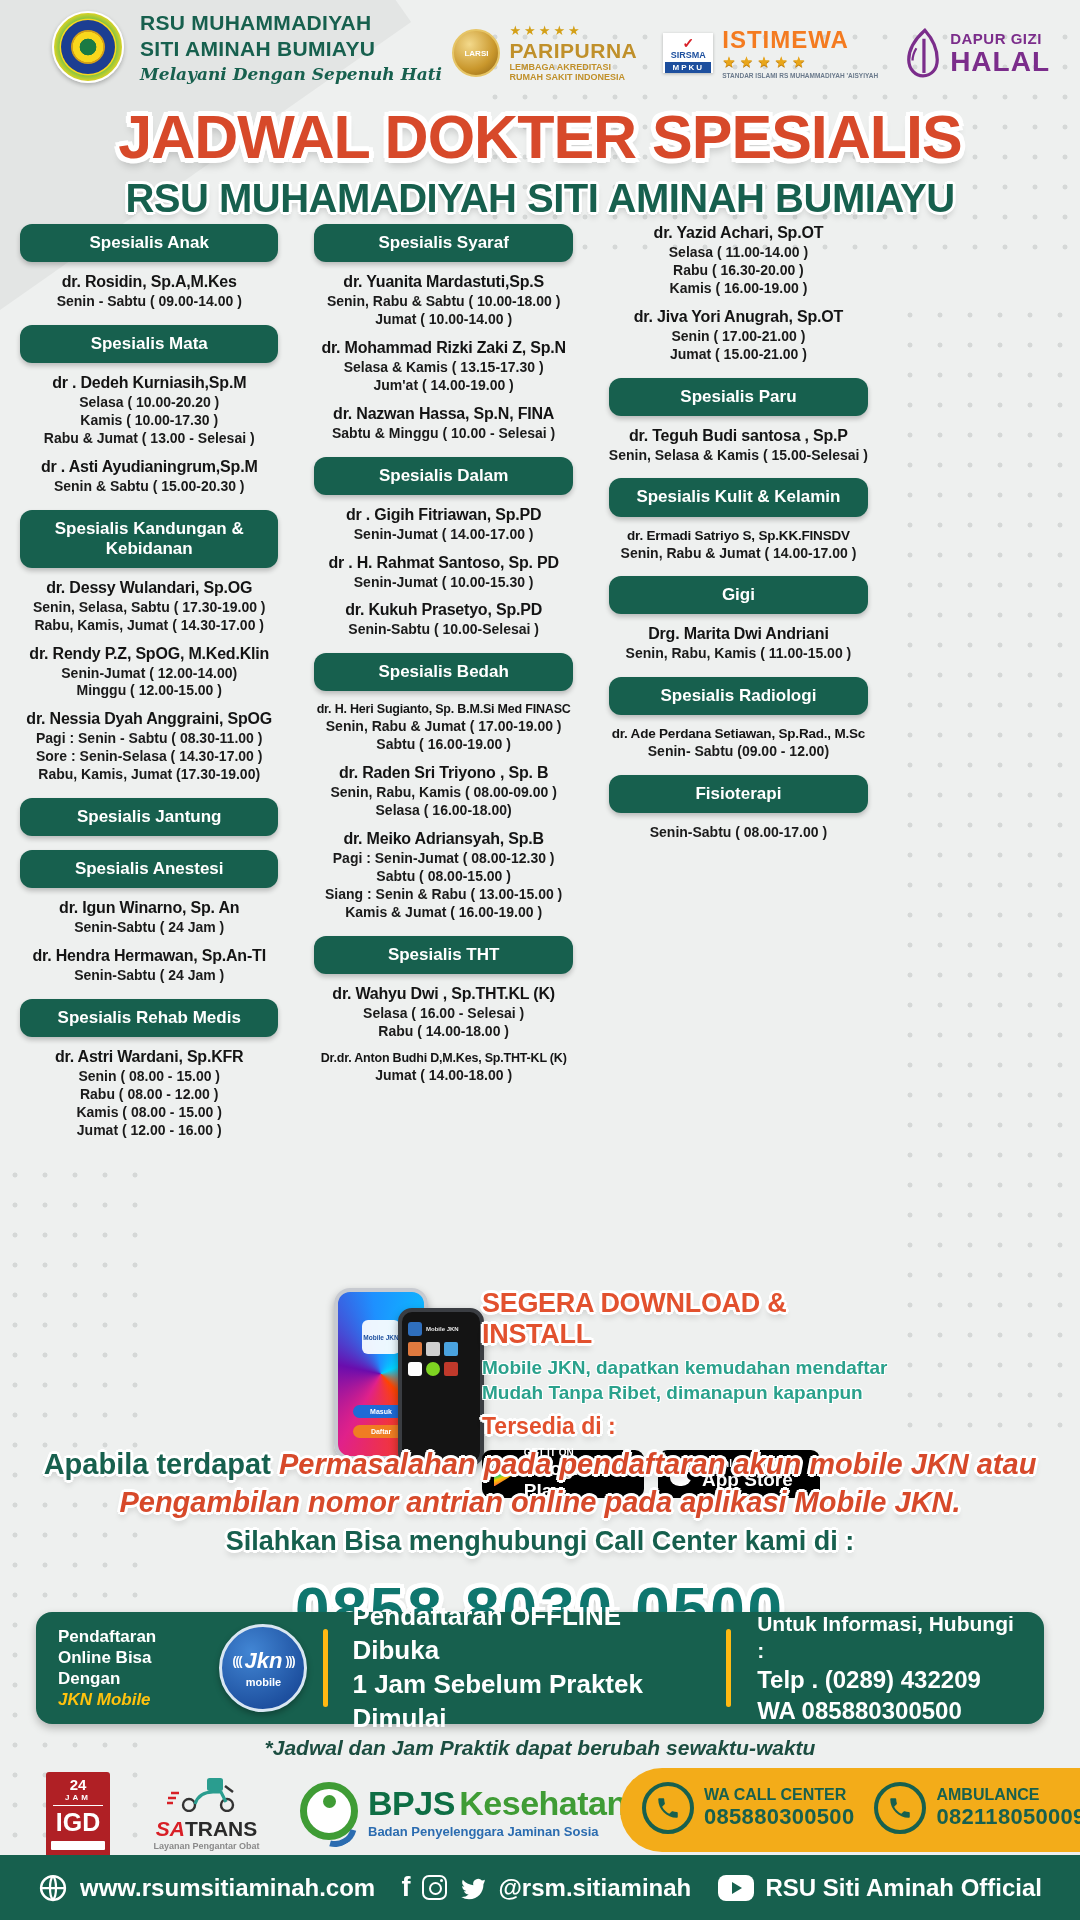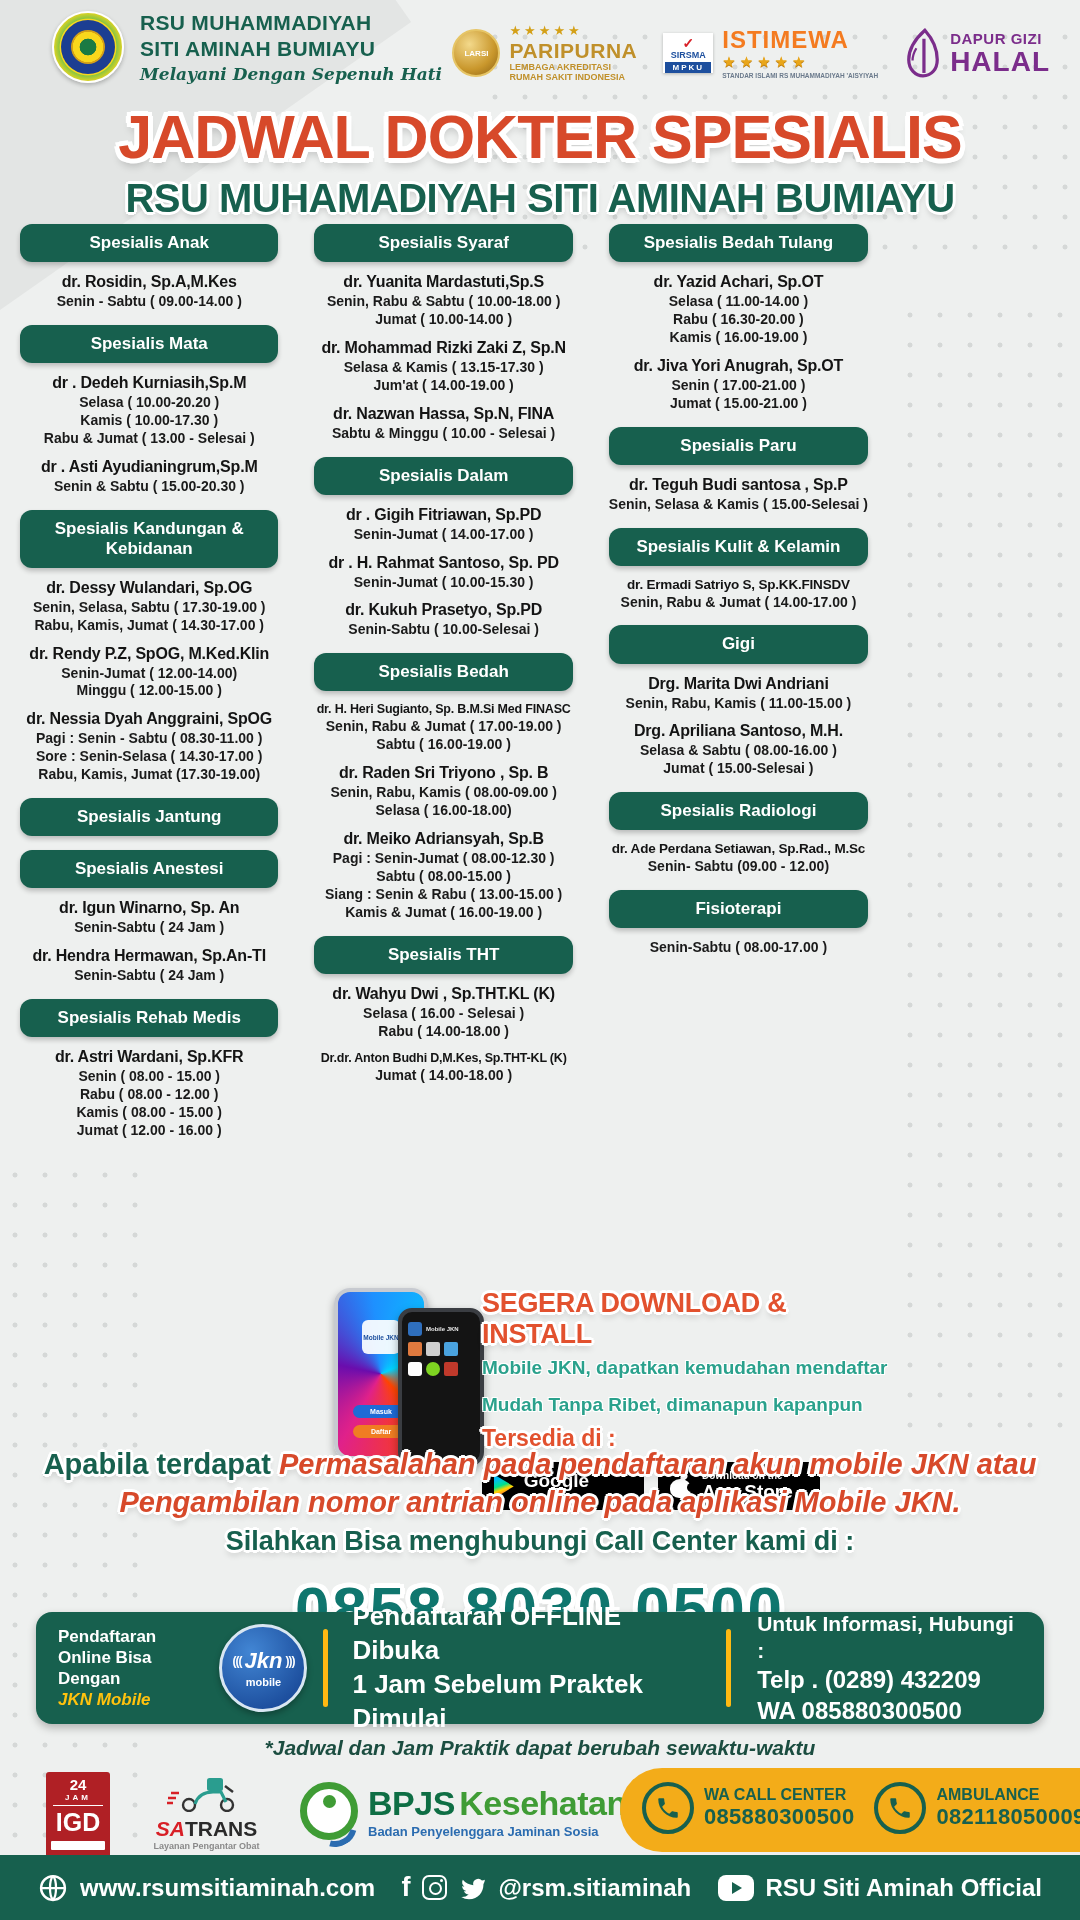--- a/index.html
+++ b/index.html
@@ -379,21 +379,20 @@
           <div class="doc-line">Rabu ( 14.00-18.00 )</div>
         </div>
         <div class="doc">
           <div class="doc-name xsmall">Dr.dr. Anton Budhi D,M.Kes, Sp.THT-KL (K)</div>
           <div class="doc-line">Jumat  ( 14.00-18.00 )</div>
         </div>
       </div>
     </div>
     <div>
       <div class="section">
-        <div class="sec-header">Spesialis Bedah Tulang</div>
         <div class="doc">
           <div class="doc-name">dr. Yazid Achari, Sp.OT</div>
           <div class="doc-line">Selasa ( 11.00-14.00 )</div>
           <div class="doc-line">Rabu ( 16.30-20.00 )</div>
           <div class="doc-line">Kamis ( 16.00-19.00 )</div>
         </div>
         <div class="doc">
           <div class="doc-name">dr. Jiva Yori Anugrah, Sp.OT</div>
           <div class="doc-line">Senin ( 17.00-21.00 )</div>
           <div class="doc-line">Jumat ( 15.00-21.00 )</div>
@@ -411,25 +410,20 @@
         <div class="doc">
           <div class="doc-name small">dr. Ermadi Satriyo S, Sp.KK.FINSDV</div>
           <div class="doc-line">Senin, Rabu &amp; Jumat ( 14.00-17.00 )</div>
         </div>
       </div>
       <div class="section">
         <div class="sec-header">Gigi</div>
         <div class="doc">
           <div class="doc-name">Drg. Marita Dwi Andriani</div>
           <div class="doc-line">Senin, Rabu, Kamis ( 11.00-15.00 )</div>
-        </div>
-        <div class="doc">
-          <div class="doc-name">Drg. Apriliana Santoso, M.H.</div>
-          <div class="doc-line">Selasa &amp; Sabtu ( 08.00-16.00 )</div>
-          <div class="doc-line">Jumat ( 15.00-Selesai )</div>
         </div>
       </div>
       <div class="section">
         <div class="sec-header">Spesialis Radiologi</div>
         <div class="doc">
           <div class="doc-name small">dr. Ade Perdana Setiawan, Sp.Rad., M.Sc</div>
           <div class="doc-line">Senin- Sabtu (09.00 - 12.00)</div>
         </div>
       </div>
       <div class="section">
@@ -461,21 +455,21 @@
         <div class="p2sq" style="background:#fff; border-radius:3px;"></div>
         <div class="p2sq" style="background:#7ed321; border-radius:50%;"></div>
         <div class="p2sq" style="background:#c0392b;"></div>
       </div>
   </div>
 </div>
 
 <div class="layer dl-text">
   <div class="dl-h ow">SEGERA DOWNLOAD &amp; INSTALL</div>
   <div class="dl-p">Mobile JKN, dapatkan kemudahan mendaftar</div>
-  <div class="dl-p" style="margin-top:12px;">Mudah Tanpa Ribet, dimanapun kapanpun</div>
+  <div class="dl-p" style="margin-top:0;">Mudah Tanpa Ribet, dimanapun kapanpun</div>
   <div class="dl-av ow">Tersedia di :</div>
   <div class="store-row">
     <div class="store">
       <div class="gp-tri"></div>
       <div>
           <div class="store-top">GET IT ON</div>
         <div class="store-bot">Google Play</div>
         </div>
     </div>
     <div class="store">

